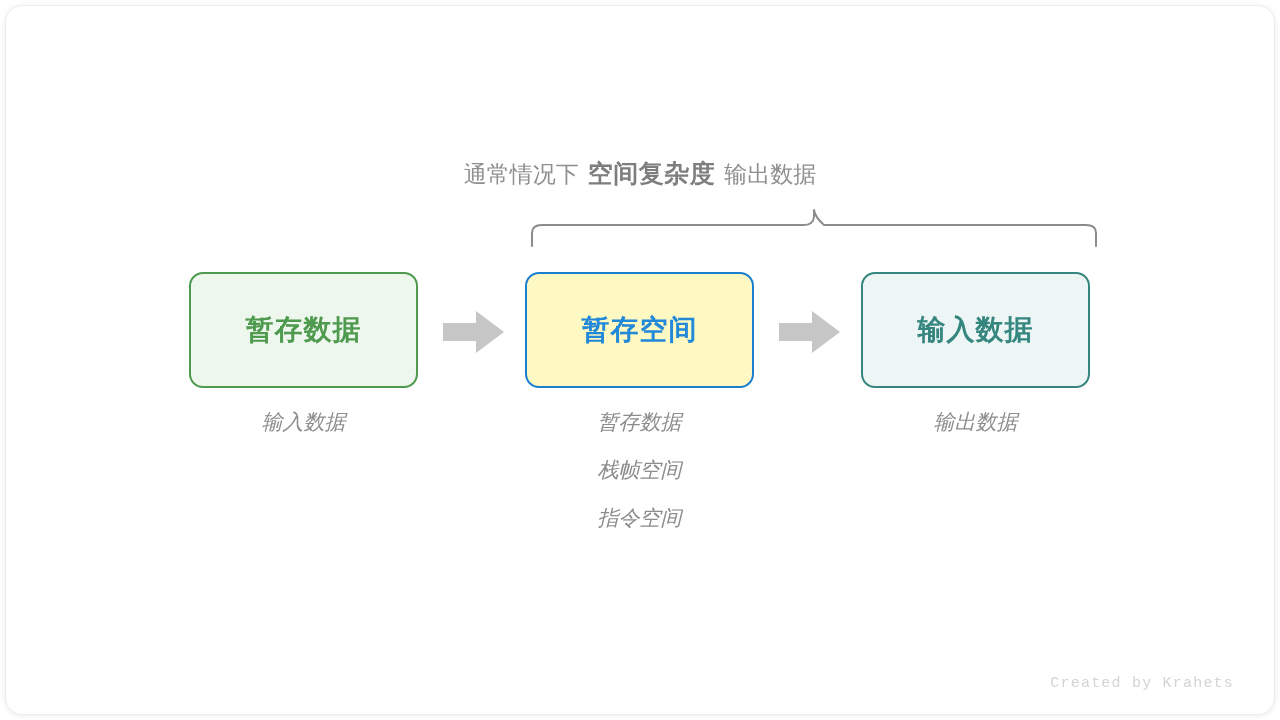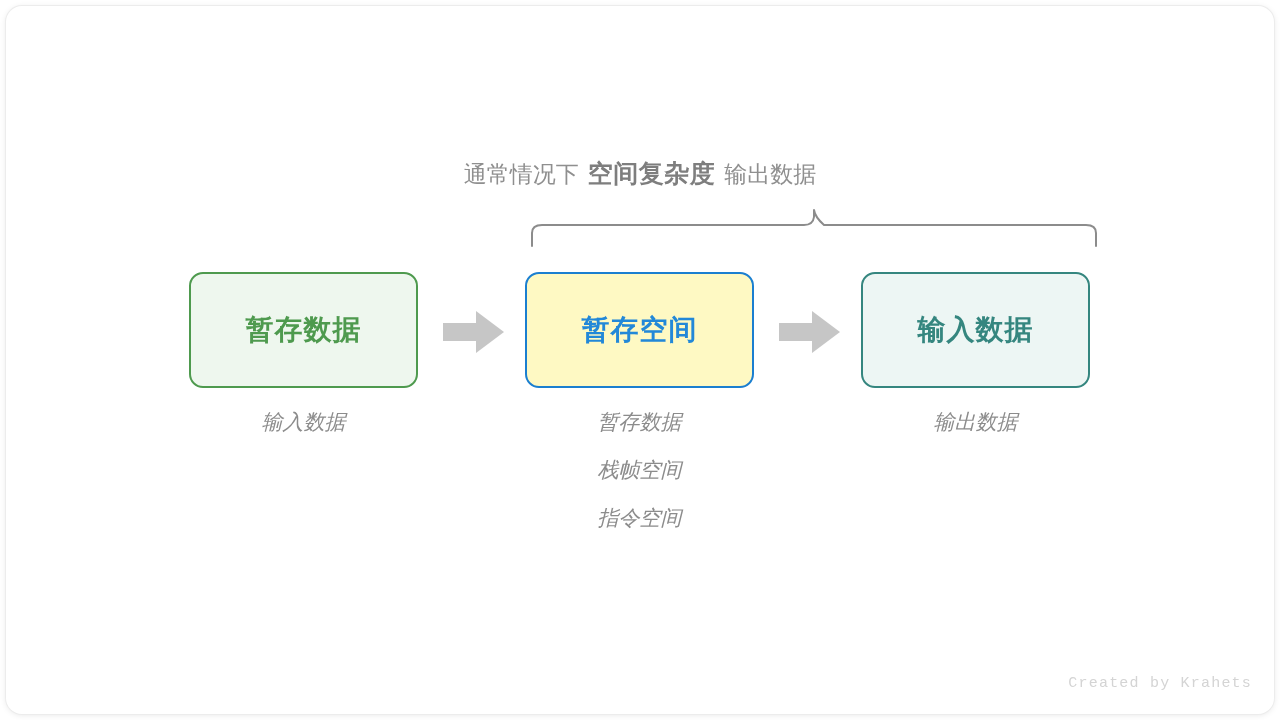--- a/index.html
+++ b/index.html
@@ -120,21 +120,21 @@
     line-height: 48px;
     white-space: nowrap;
   }
   .col-1 { left: 183px; }
   .col-2 { left: 519px; }
   .col-3 { left: 855px; }
 
   
   .watermark {
     position: absolute;
-    right: 22px;
+    right: 40px;
     bottom: 22px;
     color: #d4d4d4;
     font-family: "Liberation Mono", "DejaVu Sans Mono", monospace;
     font-size: 15px;
     letter-spacing: 1.2px;
     white-space: nowrap;
   }
 </style>
 </head>
 <body>

